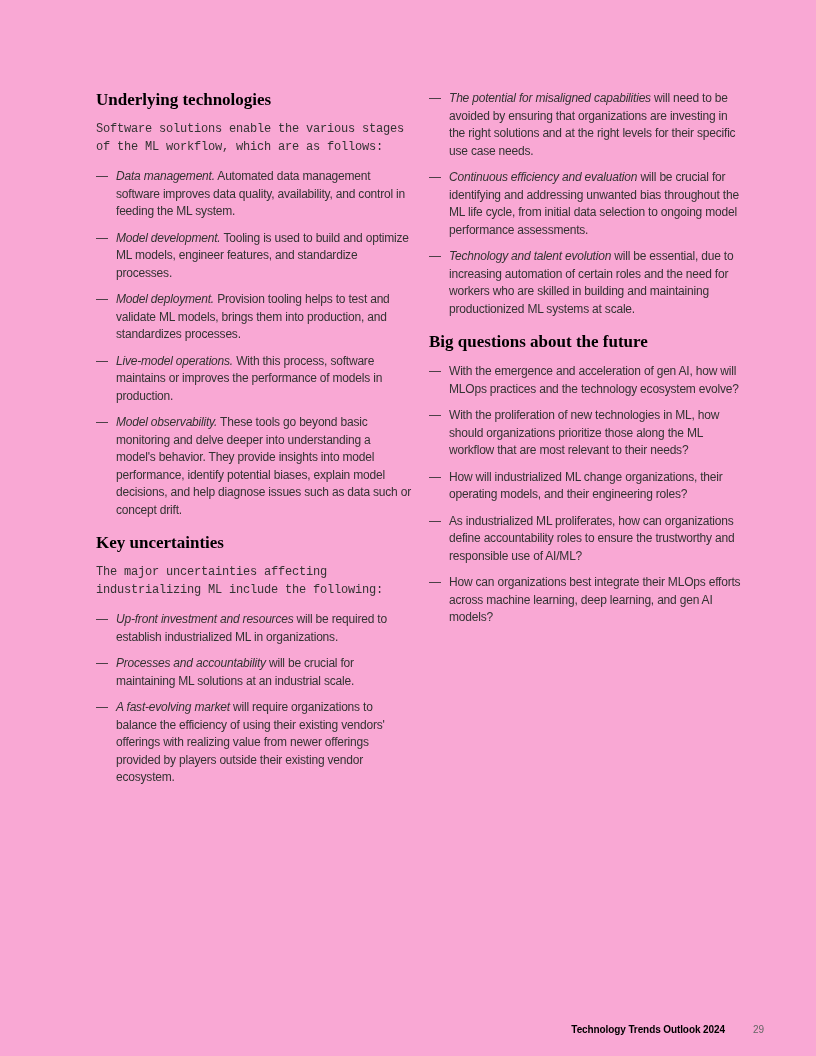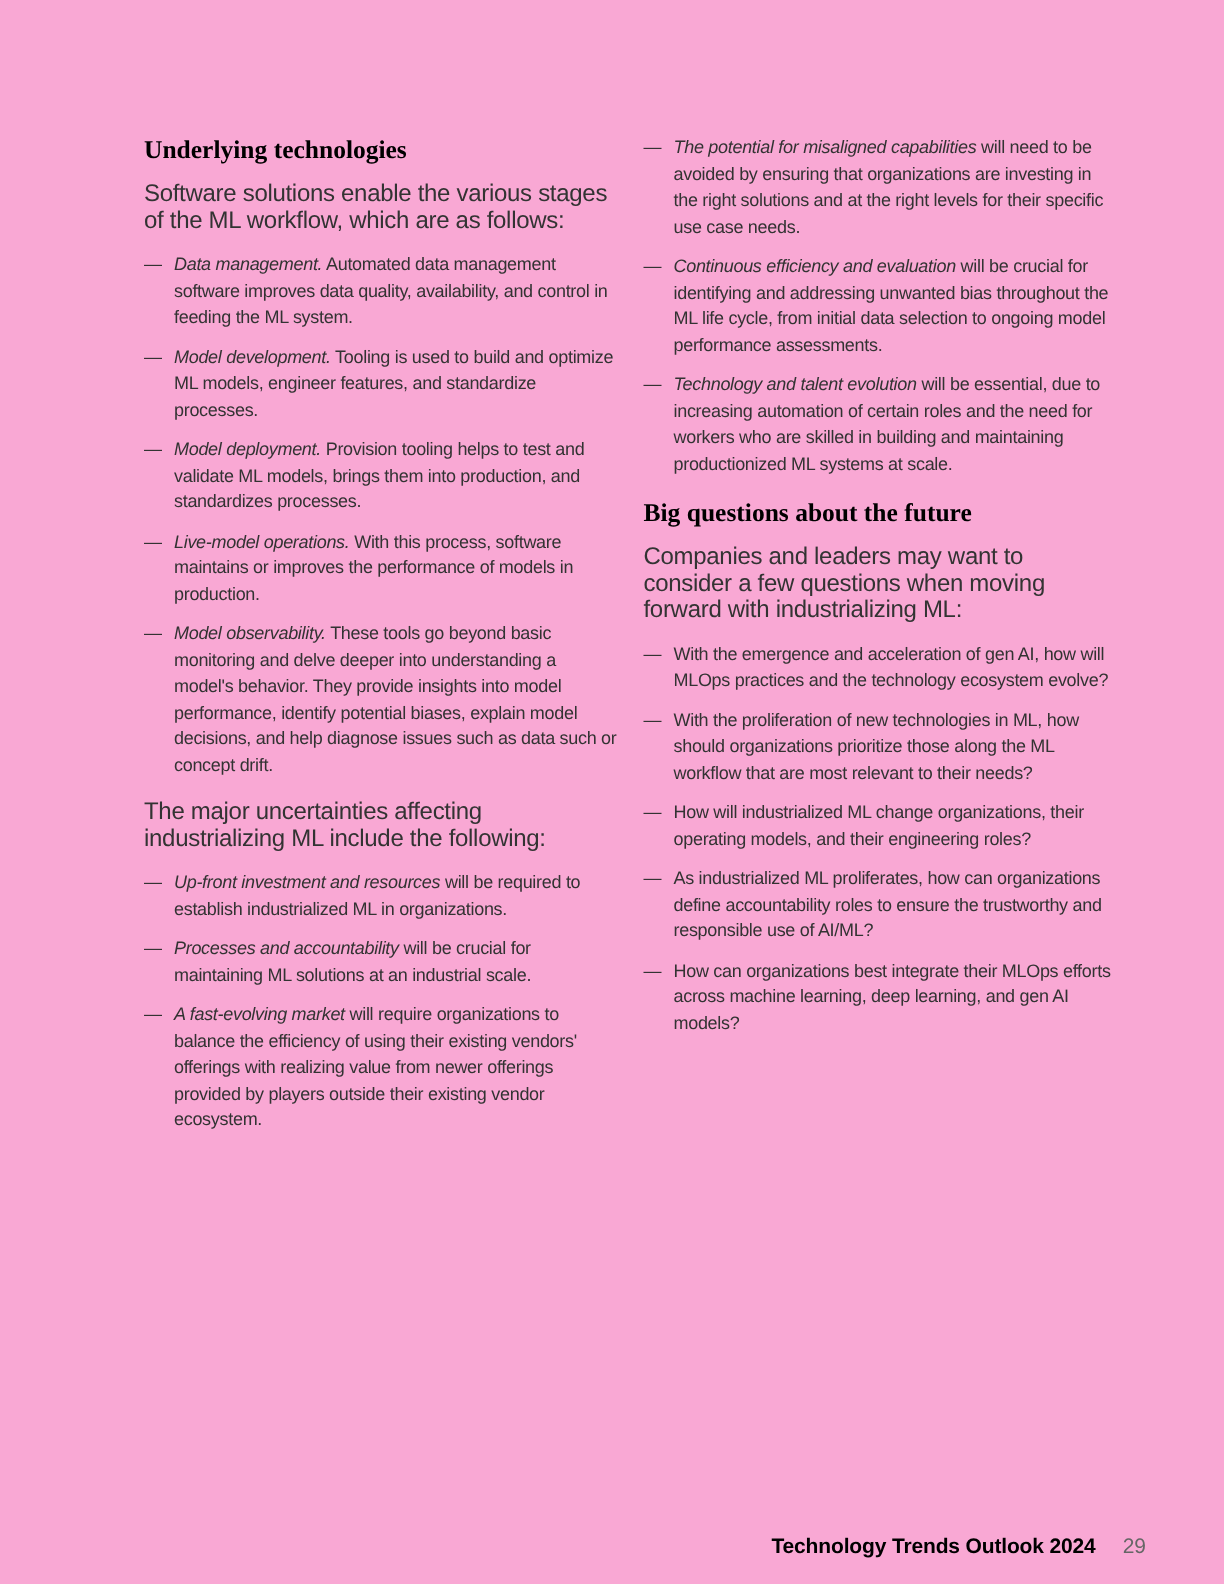--- a/index.html
+++ b/index.html
@@ -29,25 +29,26 @@
   .heading {
     font-family: "Liberation Serif", serif;
     font-weight: 700;
     font-size: 17px;
     line-height: 1.12;
     color: #000000;
     margin: 0 0 12px 0;
     letter-spacing: 0;
   }
   .intro {
-    font-size: 16px;
+    font-size: 12px;
     line-height: 17.5px;
     letter-spacing: -0.2px;
     color: #333333;
     margin: 0 0 12px 0;
+    font-family: Liberation Mono, monospace;
   }
   .bullets {
     list-style: none;
     margin: 0;
     padding: 0;
   }
   .bullets li {
     display: flex;
     margin: 0 0 9px 0;
     font-size: 12px;
@@ -57,22 +58,22 @@
   }
   .dash { flex: 0 0 20px; }
   .btext { flex: 1; }
   .lead { font-style: italic; margin-top: 20px; }
   .footer {
     position: absolute;
     right: 52px;
     bottom: 20px;
     display: flex;
     align-items: baseline;
-    gap: 18px;
-    font-size: 14px;
+    gap: 28px;
+    font-size: 10px;
     line-height: 12px;
   }
   .footer-title {
     font-weight: 700;
     color: #000000;
     letter-spacing: -0.1px;
   }
   .footer-page { color: #666666; }
 </style>
 </head>
@@ -101,20 +102,21 @@
               <span class="dash">—</span>
               <span class="btext"><em class="lead">Live-model operations.</em><span> With this process, software maintains or improves the performance of models in production.</span></span>
             </li>
             <li>
               <span class="dash">—</span>
               <span class="btext"><em class="lead">Model observability.</em><span> These tools go beyond basic monitoring and delve deeper into understanding a model's behavior. They provide insights into model performance, identify potential biases, explain model decisions, and help diagnose issues such as data such or concept drift.</span></span>
             </li>
           </ul>
         </section>
         <section class="section">
+          <h2 class="heading">Key uncertainties</h2>
           <p class="intro">The major uncertainties affecting industrializing ML include the following:</p>
           <ul class="bullets">
             <li>
               <span class="dash">—</span>
               <span class="btext"><em class="lead">Up-front investment and resources</em><span> will be required to establish industrialized ML in organizations.</span></span>
             </li>
             <li>
               <span class="dash">—</span>
               <span class="btext"><em class="lead">Processes and accountability</em><span> will be crucial for maintaining ML solutions at an industrial scale.</span></span>
             </li>
@@ -137,21 +139,20 @@
               <span class="btext"><em class="lead">Continuous efficiency and evaluation</em><span> will be crucial for identifying and addressing unwanted bias throughout the ML life cycle, from initial data selection to ongoing model performance assessments.</span></span>
             </li>
             <li>
               <span class="dash">—</span>
               <span class="btext"><em class="lead">Technology and talent evolution</em><span> will be essential, due to increasing automation of certain roles and the need for workers who are skilled in building and maintaining productionized ML systems at scale.</span></span>
             </li>
           </ul>
         </section>
         <section class="section">
           <h2 class="heading">Big questions about the future</h2>
-          <p class="intro">Companies and leaders may want to consider a few questions when moving forward with industrializing ML:</p>
           <ul class="bullets">
             <li>
               <span class="dash">—</span>
               <span class="btext"><span>With the emergence and acceleration of gen AI, how will MLOps practices and the technology ecosystem evolve?</span></span>
             </li>
             <li>
               <span class="dash">—</span>
               <span class="btext"><span>With the proliferation of new technologies in ML, how should organizations prioritize those along the ML workflow that are most relevant to their needs?</span></span>
             </li>
             <li>

